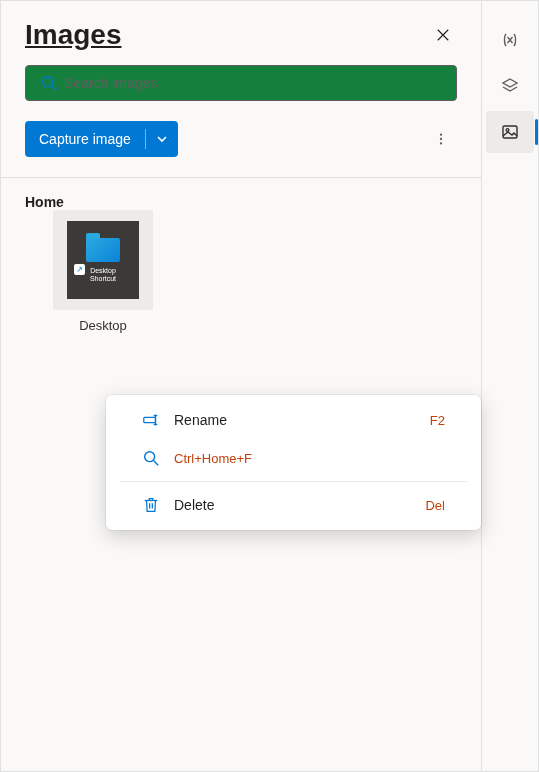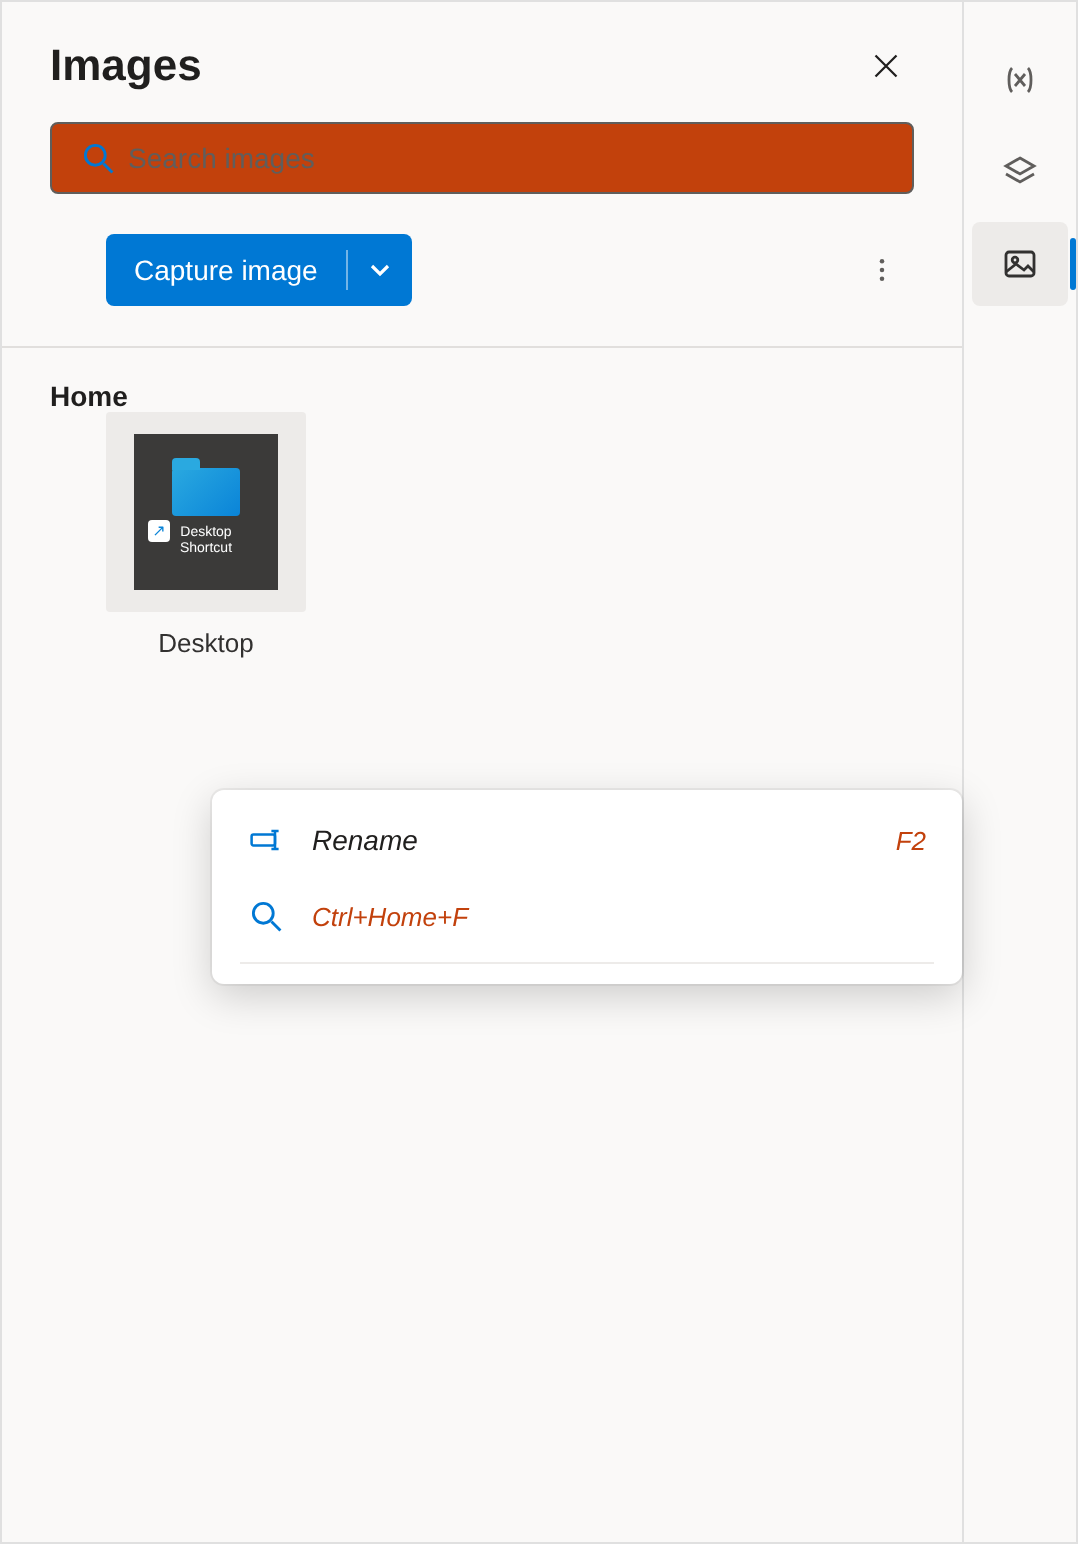--- a/index.html
+++ b/index.html
@@ -21,63 +21,63 @@
       border-right: 1px solid #e0e0e0;
       position: relative;
     }
     .header {
       display: flex;
       align-items: center;
       justify-content: space-between;
       padding: 18px 24px 14px 24px;
     }
     .header h1 {
-      font-size: 22px;
+      font-size: 28px;
       font-weight: 600;
       color: #201f1e;
+      text-decoration: underline;
     }
     .close-btn {
       width: 28px;
       height: 28px;
       display: flex;
       align-items: center;
       justify-content: center;
       cursor: pointer;
       border-radius: 2px;
     }
     .close-btn svg { width: 14px; height: 14px; }
     .search-wrap {
       padding: 0 24px 12px 24px;
     }
     .search-box {
       display: flex;
       align-items: center;
       border: 1px solid #605e5c;
       border-radius: 4px;
-      background: #c2410c;
+      background: #15803d;
       height: 36px;
       padding: 0 8px;
     }
     .search-box svg { width: 18px; height: 18px; margin: 0 6px; }
     .search-box input {
       border: none;
       outline: none;
       flex: 1;
       font-size: 14px;
       height: 100%;
       background: transparent;
       color: #201f1e;
     }
     .search-box input::placeholder { color: #605e5c; }
     .toolbar {
       display: flex;
       align-items: center;
       justify-content: space-between;
       padding: 8px 24px 18px 24px;
-      margin-left: 28px;
     }
     .capture-btn {
       display: flex;
       align-items: stretch;
       background: #0078d4;
       border-radius: 4px;
       overflow: hidden;
       color: #fff;
       font-size: 14px;
       height: 36px;
@@ -197,25 +197,24 @@
       left: 105px;
       width: 375px;
       background: #fff;
       border-radius: 6px;
       box-shadow: 0 6px 20px rgba(0,0,0,0.18), 0 0 0 1px rgba(0,0,0,0.05);
       padding: 6px 0;
     }
     .menu-item {
       display: flex;
       align-items: center;
-      padding: 10px 18px;
+      padding: 10px 36px;
       cursor: pointer;
       font-size: 14px;
       color: #201f1e;
-      font-style: italic;
     }
     .menu-item .mi-icon {
       width: 18px;
       height: 18px;
       margin-right: 14px;
       display: flex;
       align-items: center;
       justify-content: center;
       color: #0078d4;
     }
@@ -337,20 +336,32 @@
     <div class="menu-item">
       <span class="mi-icon">
         <svg viewBox="0 0 20 20" fill="none" stroke="#0078d4" stroke-width="1.6">
           <circle cx="8.5" cy="8.5" r="5.5"></circle>
           <path d="M13 13 L18 18"></path>
         </svg>
       </span>
       <span class="mi-shortcut">Ctrl+Home+F</span>
     </div>
     <hr class="menu-sep">
+    <div class="menu-item">
+      <span class="mi-icon">
+        <svg viewBox="0 0 20 20" fill="none" stroke="#0078d4" stroke-width="1.4">
+          <path d="M3 5 L17 5"></path>
+          <path d="M8 5 L8 3 L12 3 L12 5"></path>
+          <path d="M5 5 L5.7 17 L14.3 17 L15 5"></path>
+          <path d="M8.5 8 L8.5 14 M11.5 8 L11.5 14"></path>
+        </svg>
+      </span>
+      <span class="mi-label">Delete</span>
+      <span class="mi-shortcut">Del</span>
+    </div>
   </div>
 
 </div>
 
 <div class="right-rail">
   <div class="rail-item">
     <svg viewBox="0 0 20 20" fill="none" stroke="#605e5c" stroke-width="1.4">
       <path d="M6 4 C4 6 4 14 6 16"></path>
       <path d="M14 4 C16 6 16 14 14 16"></path>
       <path d="M7.5 7 L12.5 13 M12.5 7 L7.5 13"></path>

